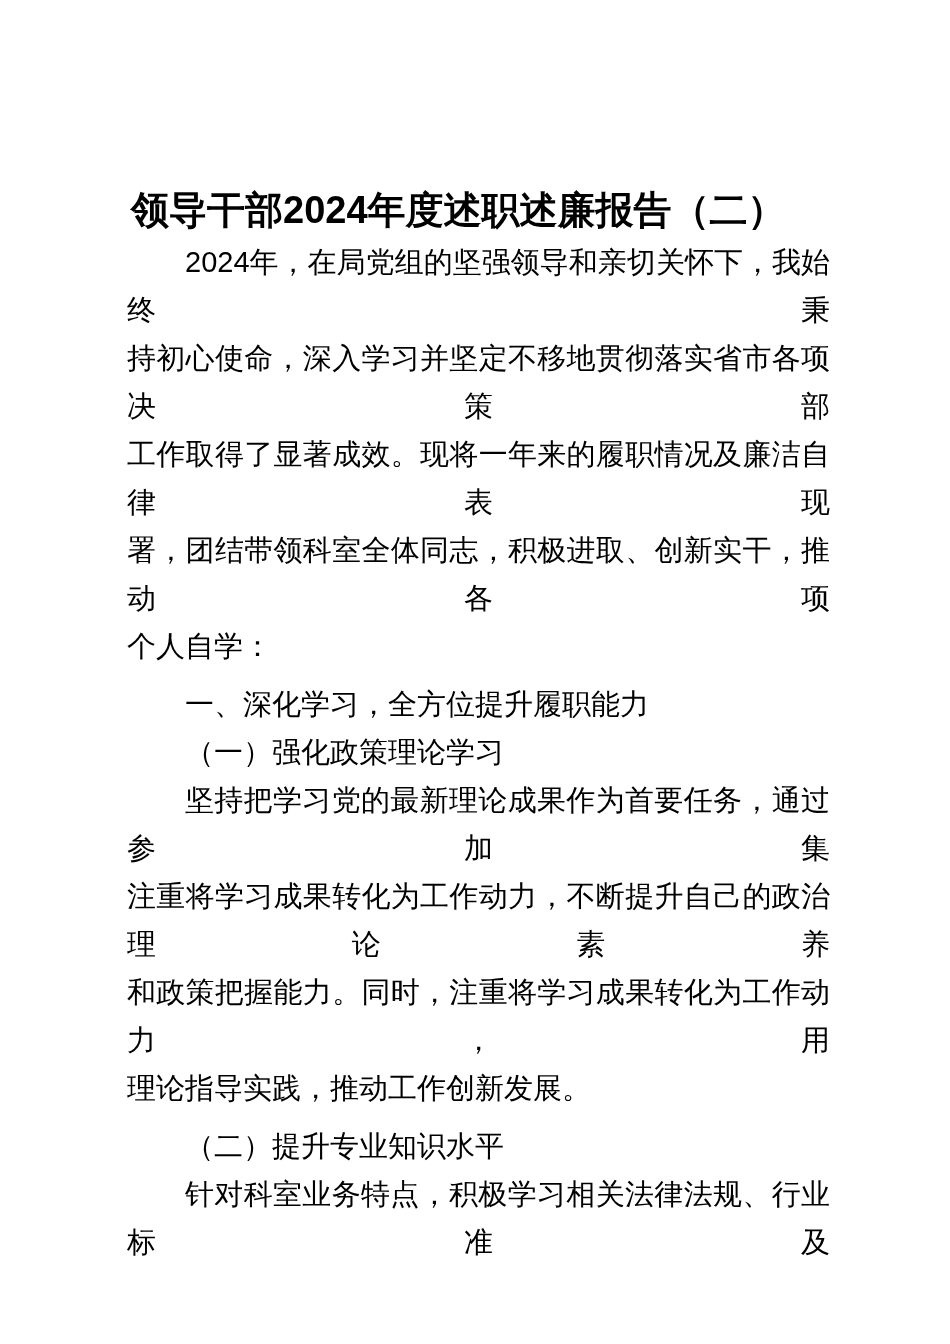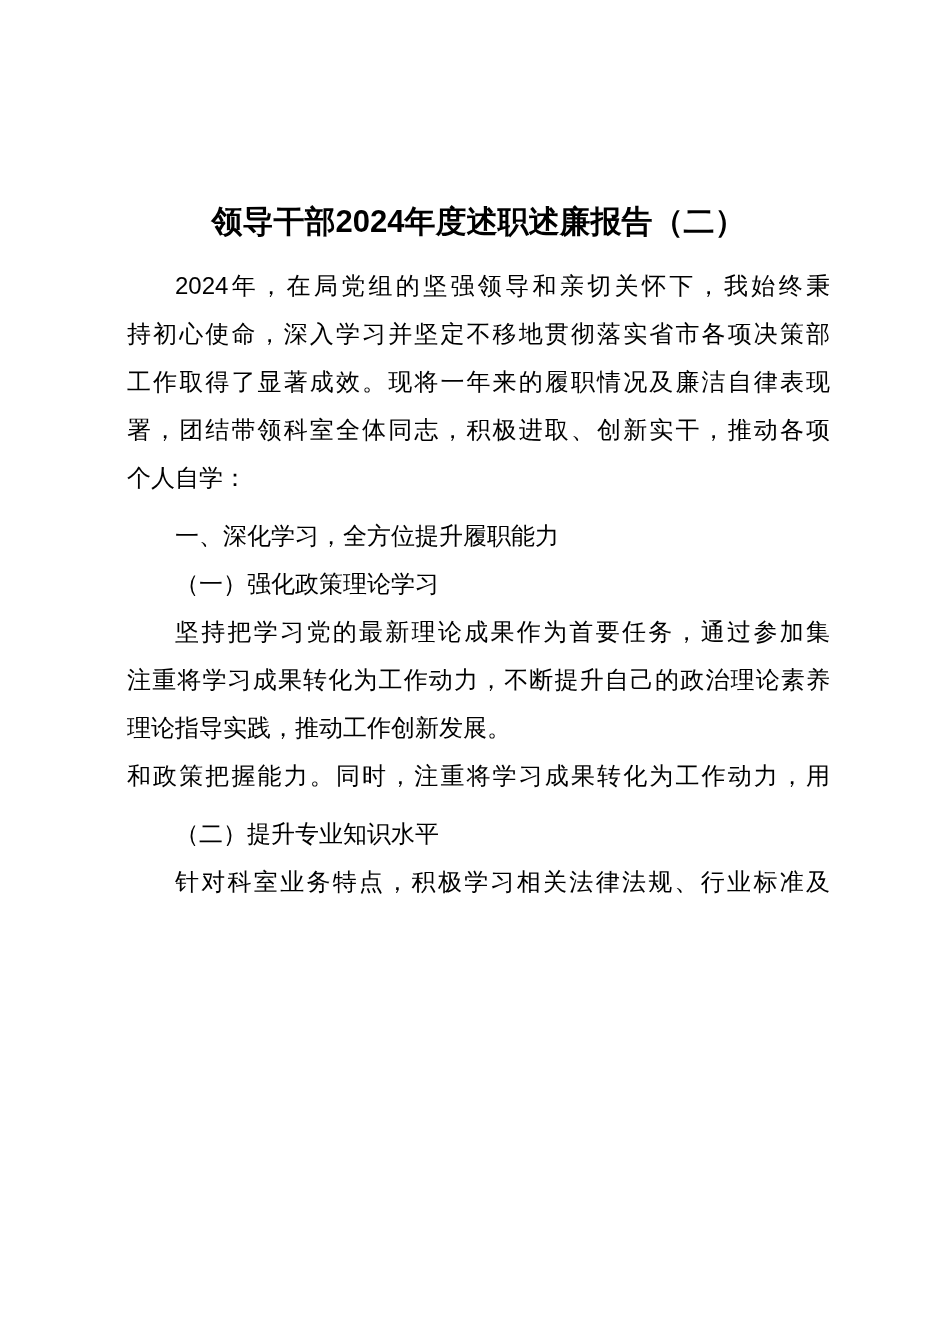--- a/index.html
+++ b/index.html
@@ -12,40 +12,40 @@
   }
   .page {
     position: absolute;
     left: 127px;
     top: 182px;
     width: 703px;
     color: #000000;
     font-family: "Liberation Sans", sans-serif;
   }
   .doc-title {
-    margin: 16px;
+    margin: 4px;
     padding: 0;
-    font-size: 31px;
+    font-size: 38px;
     font-weight: bold;
     line-height: 48px;
-    text-align: center;
+    text-align: left;
     white-space: nowrap;
   }
   .para {
     margin: 0;
     padding: 0;
   }
   .para.body {
     margin-bottom: 10px;
   }
   .para.heading, .para.subheading {
     margin-bottom: 0;
   }
   .line {
-    font-size: 24px;
+    font-size: 29px;
     line-height: 48px;
     font-weight: normal;
     white-space: nowrap;
     text-align: left;
   }
   .line.first {
     text-indent: 2em;
   }
   .line.justify {
     white-space: normal;
@@ -69,22 +69,22 @@
       </div>
       <div class="para heading">
         <div class="line first">一、深化学习，全方位提升履职能力</div>
       </div>
       <div class="para subheading">
         <div class="line first">（一）强化政策理论学习</div>
       </div>
       <div class="para body">
         <div class="line first justify">坚持把学习党的最新理论成果作为首要任务，通过参加集</div>
         <div class="line justify">注重将学习成果转化为工作动力，不断提升自己的政治理论素养</div>
+        <div class="line justify">和政策把握能力。同时，注重将学习成果转化为工作动力，用</div>
         <div class="line">理论指导实践，推动工作创新发展。</div>
-        <div class="line justify">和政策把握能力。同时，注重将学习成果转化为工作动力，用</div>
       </div>
       <div class="para subheading">
         <div class="line first">（二）提升专业知识水平</div>
       </div>
       <div class="para body">
         <div class="line first justify">针对科室业务特点，积极学习相关法律法规、行业标准及</div>
       </div>
     </div>
 </div>
 

